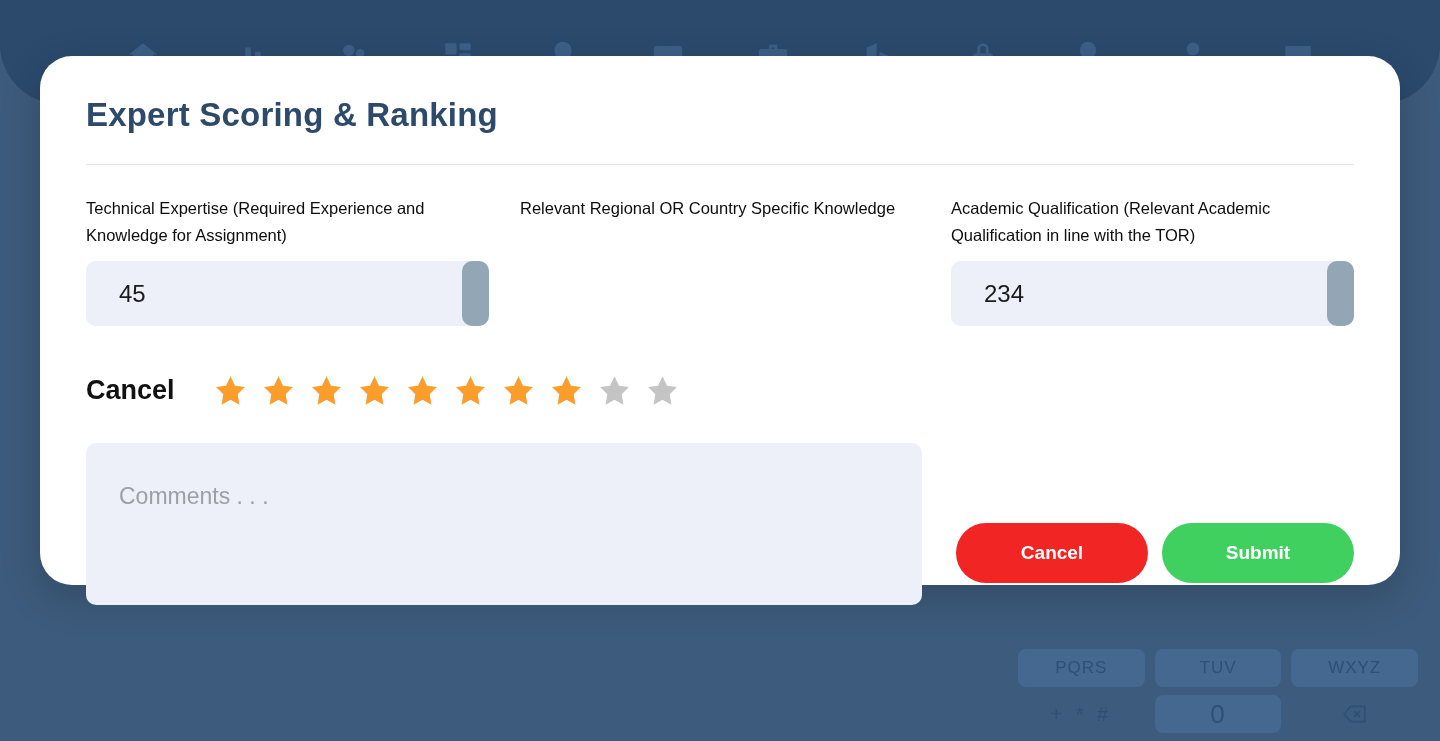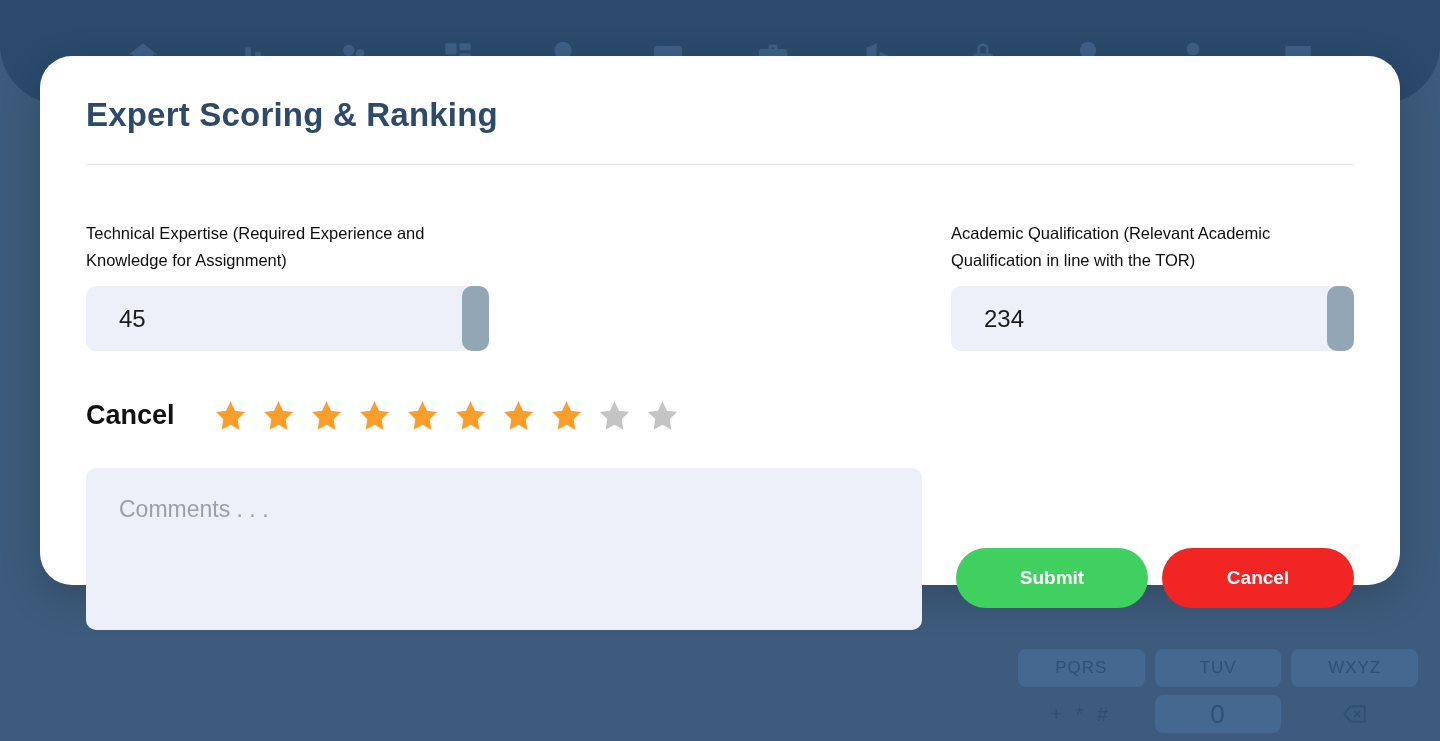--- a/index.html
+++ b/index.html
@@ -114,21 +114,21 @@
     width: 100%;
     margin-bottom: 30px;
   }
 
   
   .score-grid {
     display: flex;
     gap: 31px;
   }
 
-  .score-field { width: 403px; margin-top: 25px; }
+  .score-field { width: 403px; }
 
   .score-label {
     font-size: 16.5px;
     line-height: 27px;
     color: #0d0d0d;
     font-weight: 500;
     margin-bottom: 12px;
     min-height: 54px;
   }
 
@@ -191,21 +191,21 @@
   }
 
   .comments {
     width: 836px;
     height: 162px;
     background: #edf0f9;
     border: 0;
     outline: none;
     border-radius: 10px;
     resize: none;
-    padding: 28px 33px;
+    padding: 40px 33px;
     font-family: "Liberation Sans", sans-serif;
     font-size: 23px;
     color: #1a1a1a;
   }
   .comments::placeholder { color: #9aa0a6; }
 
   .actions {
     flex: 1;
     display: flex;
     justify-content: flex-end;
@@ -337,20 +337,21 @@
 
     <div class="score-field">
       <div class="score-label">Technical Expertise (Required Experience and Knowledge for Assignment)</div>
       <div class="score-input-wrap">
         <input class="score-input" type="text" value="45" style="">
         <div class="score-suffix">Out of 50</div>
       </div>
     </div>
 
     <div class="score-field">
+      <div class="score-label">Relevant Regional OR Country Specific Knowledge</div>
     </div>
 
     <div class="score-field">
       <div class="score-label">Academic Qualification (Relevant Academic Qualification in line with the TOR)</div>
       <div class="score-input-wrap">
         <input class="score-input" type="text" value="234" style="">
         <div class="score-suffix">Out of 300</div>
       </div>
     </div>
 
@@ -409,18 +410,18 @@
             <path d="M12 1.6l3.25 6.87 7.25 1.06-5.25 5.28 1.24 7.59L12 18.8l-6.49 3.6 1.24-7.59L1.5 9.53l7.25-1.06z" fill="#c4c4c4"></path>
           </svg>
         </span>
       </div>
   </div>
 
   <div class="bottom-row">
     <textarea class="comments" placeholder="Comments . . ." style=""></textarea>
 
     <div class="actions">
+      <button class="btn btn-cancel">Cancel</button>
       <button class="btn btn-submit">Submit</button>
-      <button class="btn btn-cancel">Cancel</button>
     </div>
   </div>
 
 </div>
 
 </body></html>

